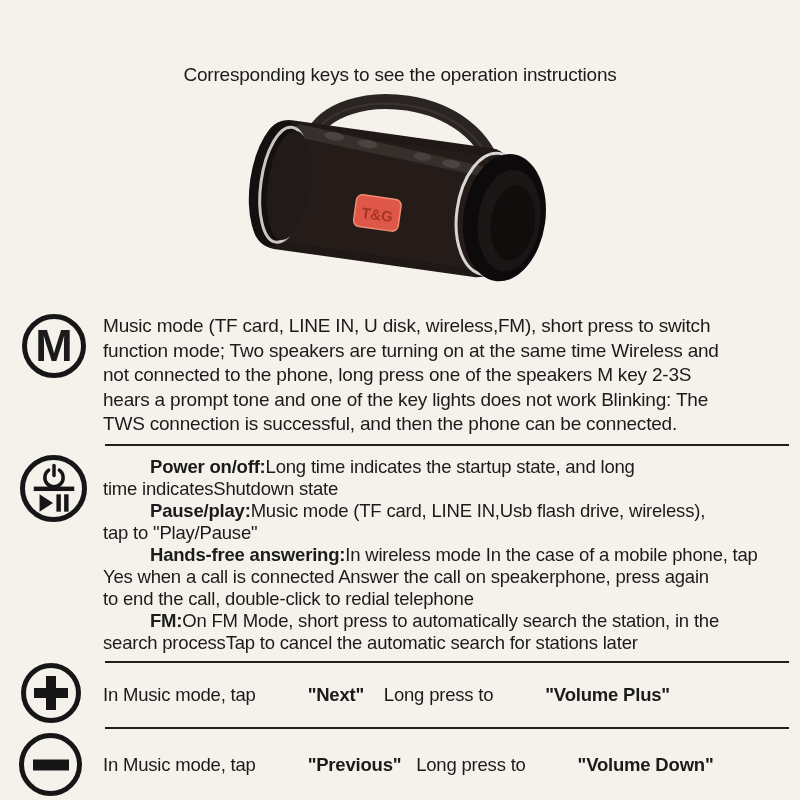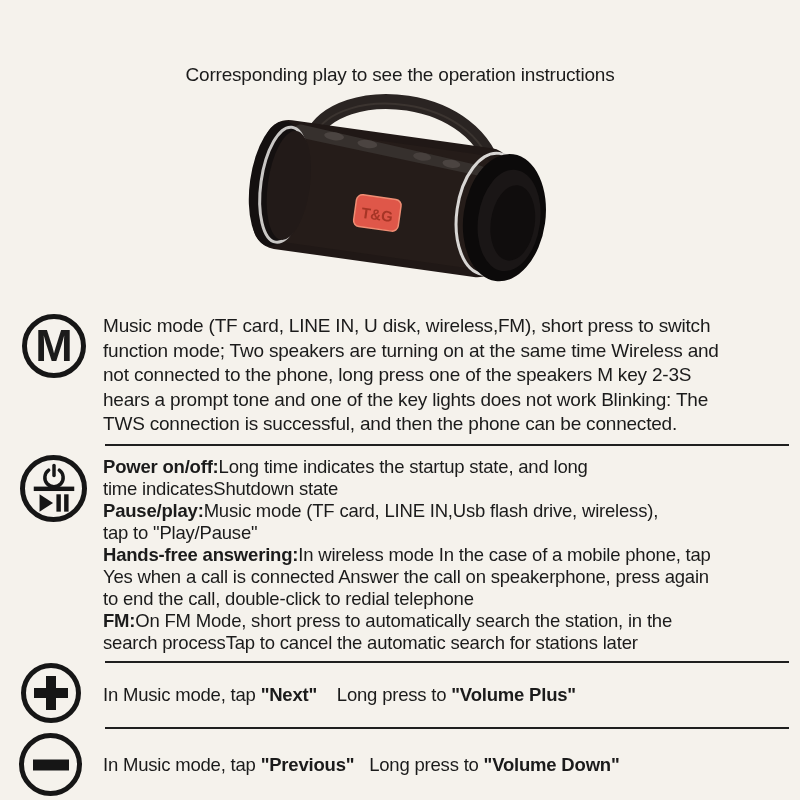--- a/index.html
+++ b/index.html
@@ -27,35 +27,35 @@
   #icon-power{ left:20px; top:455px; width:67px; height:67px; }
   #icon-plus { left:21px; top:663px; width:60px; height:60px; }
   #icon-minus{ left:19px; top:733px; width:63px; height:63px; }
   .section-text {
     position:absolute; left:103px; white-space:pre-wrap; letter-spacing:-.2px;
   }
   #text-m     { top:314px; width:705px; font-size:19px;   line-height:24.5px; }
   #text-power { top:456px; width:705px; font-size:18.5px; line-height:22px; }
   #text-plus  { top:684px; width:705px; font-size:18.5px; line-height:22px; }
   #text-minus { top:754px; width:705px; font-size:18.5px; line-height:22px; }
-  .section-text .b { font-weight:bold; }
+  .section-text .b { font-weight:bold;margin-left:47px; }
   .divider {
     position:absolute; left:105px; width:684px; height:0;
     border-top:2px solid #1f1f1f;
   }
   #divider-1 { top:444px; }
   #divider-2 { top:661px; }
   #divider-3 { top:727px; }
 </style>
 </head>
 <body>
 
 <div class="canvas">
 
-  <div class="subtitle">Corresponding play to see the operation instructions</div>
+  <div class="subtitle">Corresponding keys to see the operation instructions</div>
 
   <div class="speaker-wrap">
     <svg width="340" height="228" viewBox="0 0 340 228">
       <g transform="rotate(8 170 115)">
 
         <path d="M 74,66 C 92,6 234,-4 262,80" fill="none" stroke="#2a2422" stroke-width="15" stroke-linecap="round"></path>
         <path d="M 76,64 C 94,10 230,0 258,76" fill="none" stroke="#3b3430" stroke-width="2"></path>
 
         <rect x="28" y="52" width="250" height="130" rx="24" fill="#201816"></rect>
         <rect x="40" y="60" width="220" height="114" rx="20" fill="#251c19"></rect>

